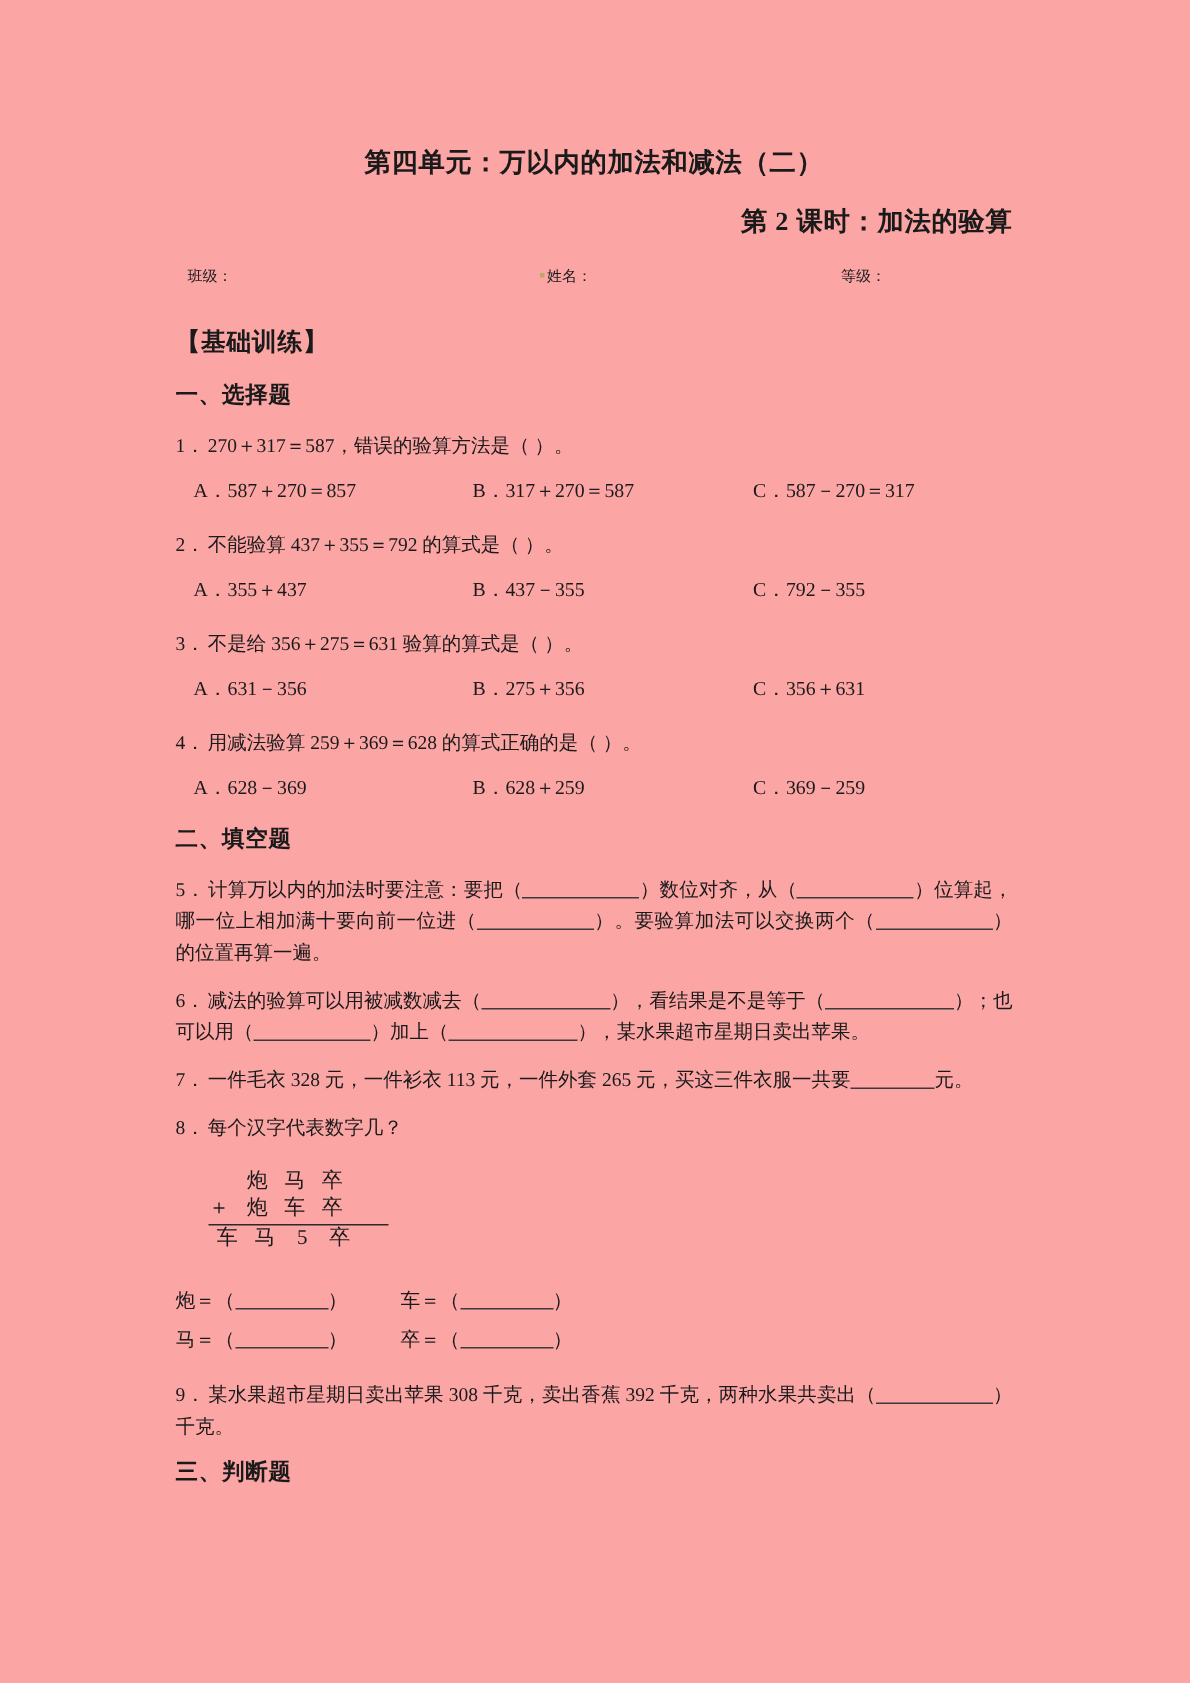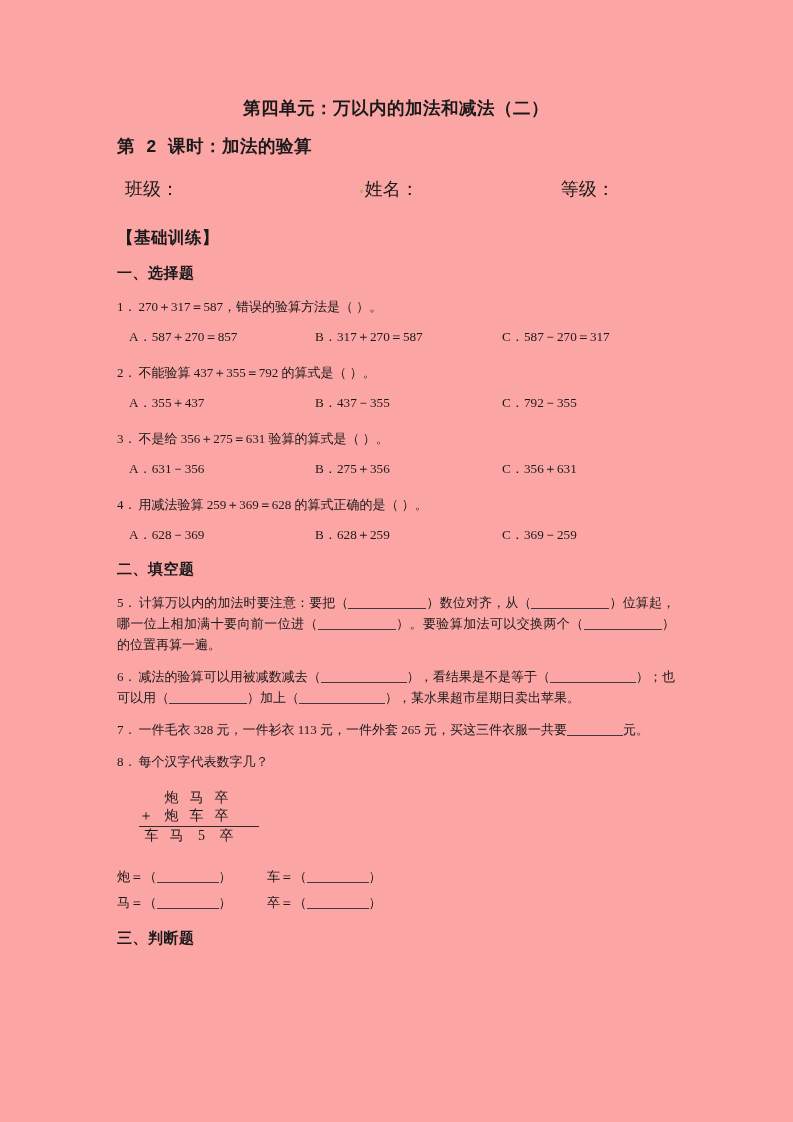--- a/index.html
+++ b/index.html
@@ -32,33 +32,32 @@
   
   .doc-title {
     text-align: center;
     font-weight: bold;
     font-size: 17.5px;
     letter-spacing: 0.5px;
     line-height: 1.4;
     margin: 0 0 14px 0;
   }
   .doc-subtitle {
-    text-align: left;
+    text-align: right;
     font-weight: bold;
     font-size: 17.5px;
     letter-spacing: 0.5px;
     line-height: 1.4;
     margin: 0 0 18px 0;
-    font-family: Liberation Mono, monospace;
   }
 
   
   .info-line {
     display: flex;
-    font-size: 18px;
+    font-size: 10px;
     margin: 0 0 26px 0;
     padding-left: 8px;
     gap: 44px;
   }
   .info-item { white-space: nowrap; }
   .info-class { width: 175px; }
   .info-name  { width: 165px; margin-left: 24px; }
   .info-grade { width: 120px; }
   .dot-artifact {
     display: inline-block;
@@ -259,17 +258,20 @@
       <div class="ans-row">
         <span class="ans-cell"><span>炮＝（</span><span class="blank bl-md"></span><span>）</span></span>
         <span class="ans-cell"><span>车＝（</span><span class="blank bl-md"></span><span>）</span></span>
       </div>
       <div class="ans-row">
         <span class="ans-cell"><span>马＝（</span><span class="blank bl-md"></span><span>）</span></span>
         <span class="ans-cell"><span>卒＝（</span><span class="blank bl-md"></span><span>）</span></span>
       </div>
     </div>
 
+    <div class="q q-just">
+      <span class="num">9．</span><span>某水果超市星期日卖出苹果 308 千克，卖出香蕉 392 千克，两种水果共卖出（</span><span class="blank bl-lg"></span><span>）千克。</span>
+    </div>
 
     <div class="sub-section">三、判断题</div>
 
   </div>
 </div>
 
 </body></html>

